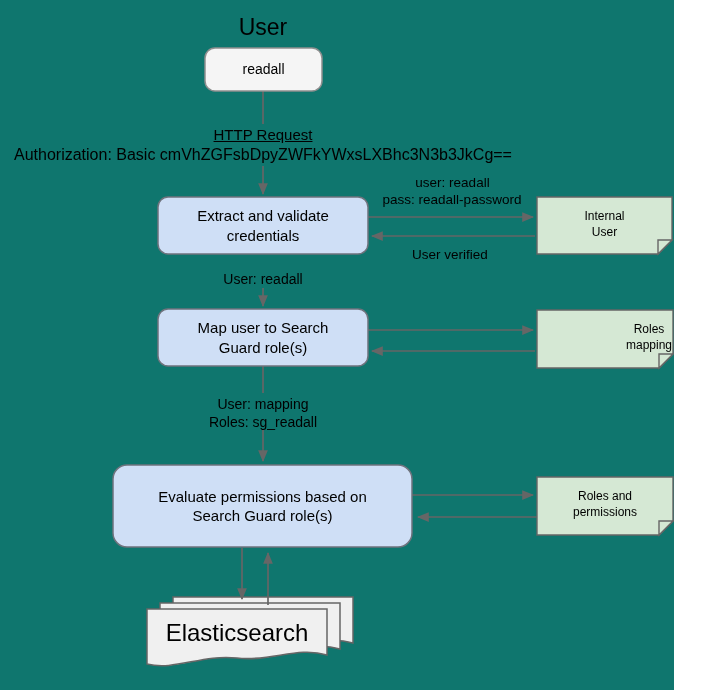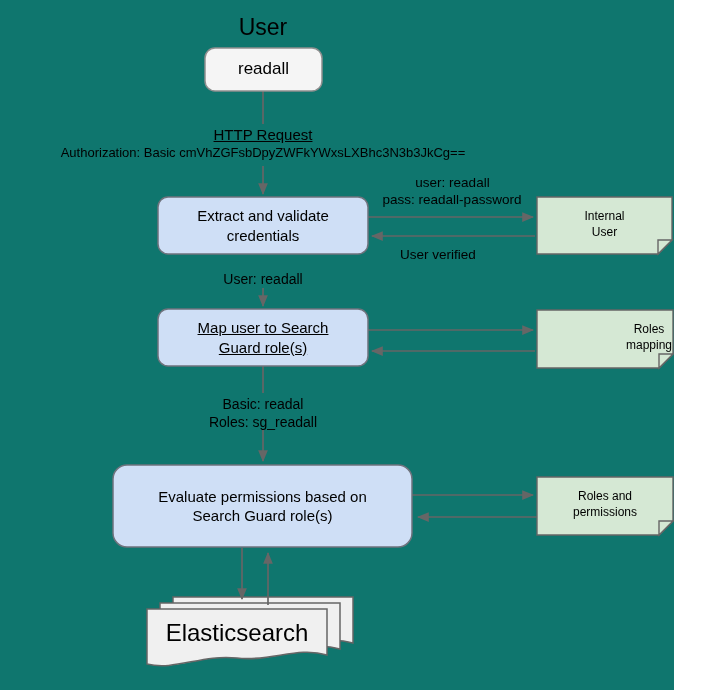--- a/index.html
+++ b/index.html
@@ -16,23 +16,23 @@
   #canvas{position:absolute; left:0; top:0; width:703px; height:690px;}
   .process{fill:var(--process-fill); stroke:var(--process-border); stroke-width:1.5;}
   .store-shape{fill:var(--store-fill); stroke:var(--store-border); stroke-width:1.4;}
   .actor-shape{fill:var(--actor-fill); stroke:var(--actor-border); stroke-width:1.5;}
   .doc{fill:var(--doc-fill); stroke:var(--store-border); stroke-width:1.5;}
   .conn{stroke:var(--connector); stroke-width:1.7; fill:none;}
   .arrowhead{fill:var(--connector);}
   .txt{position:absolute; text-align:center; line-height:1.2; white-space:nowrap;}
   .vcenter{display:flex; flex-direction:column; justify-content:center; align-items:center;}
   .title{font-size:23px;}
-  .actor-label{font-size:17px;text-align:right;}
+  .actor-label{font-size:14px;text-align:right;}
   .request-line1{font-size:15px;}
-  .request-line2{font-size:13px;}
+  .request-line2{font-size:16px;}
   .process-label{font-size:15px; line-height:1.27;}
   .store-label{font-size:12px; line-height:1.3;}
   .edge-label{font-size:13.5px;}
   .flow-label{font-size:14px; line-height:1.28;}
   .backend-label{font-size:24px;}
 </style>
 </head>
 <body>
 
 <div id="stage">
@@ -104,35 +104,35 @@
     <div>credentials</div>
   </div>
 
   <div class="txt vcenter store-label" style="left:537px; top:197px; width:135px; height:55px;">
     <div>Internal</div>
     <div>User</div>
   </div>
 
   <div class="txt edge-label" style="left:390px; top:175px; width:125px;">user: readall</div>
   <div class="txt edge-label" style="left:371px; top:192px; width:162px;">pass: readall-password</div>
-  <div class="txt edge-label" style="left:378px; top:247px; width:120px;">User verified</div>
+  <div class="txt edge-label" style="left:390px; top:247px; width:120px;">User verified</div>
 
   <div class="txt flow-label" style="left:203px; top:271px; width:120px;">User: readall</div>
 
-  <div class="txt vcenter process-label" style="left:158px; top:309px; width:210px; height:57px;text-decoration:underline;">
+  <div class="txt vcenter process-label" style="left:158px; top:309px; width:210px; height:57px;">
     <div>Map user to Search</div>
     <div>Guard role(s)</div>
   </div>
 
   <div class="txt vcenter store-label" style="left:537px; top:310px; width:136px; height:56px;padding-left:44px;">
     <div>Roles</div>
     <div>mapping</div>
   </div>
 
-  <div class="txt flow-label" style="left:203px; top:396px; width:120px;">Basic: readal</div>
+  <div class="txt flow-label" style="left:203px; top:396px; width:120px;">User: mapping</div>
   <div class="txt flow-label" style="left:203px; top:414px; width:120px;">Roles: sg_readall</div>
 
   <div class="txt vcenter process-label" style="left:113px; top:465px; width:299px; height:82px;">
     <div>Evaluate permissions based on</div>
     <div>Search Guard role(s)</div>
   </div>
 
   <div class="txt vcenter store-label" style="left:537px; top:477px; width:136px; height:56px;">
     <div>Roles and</div>
     <div>permissions</div>

